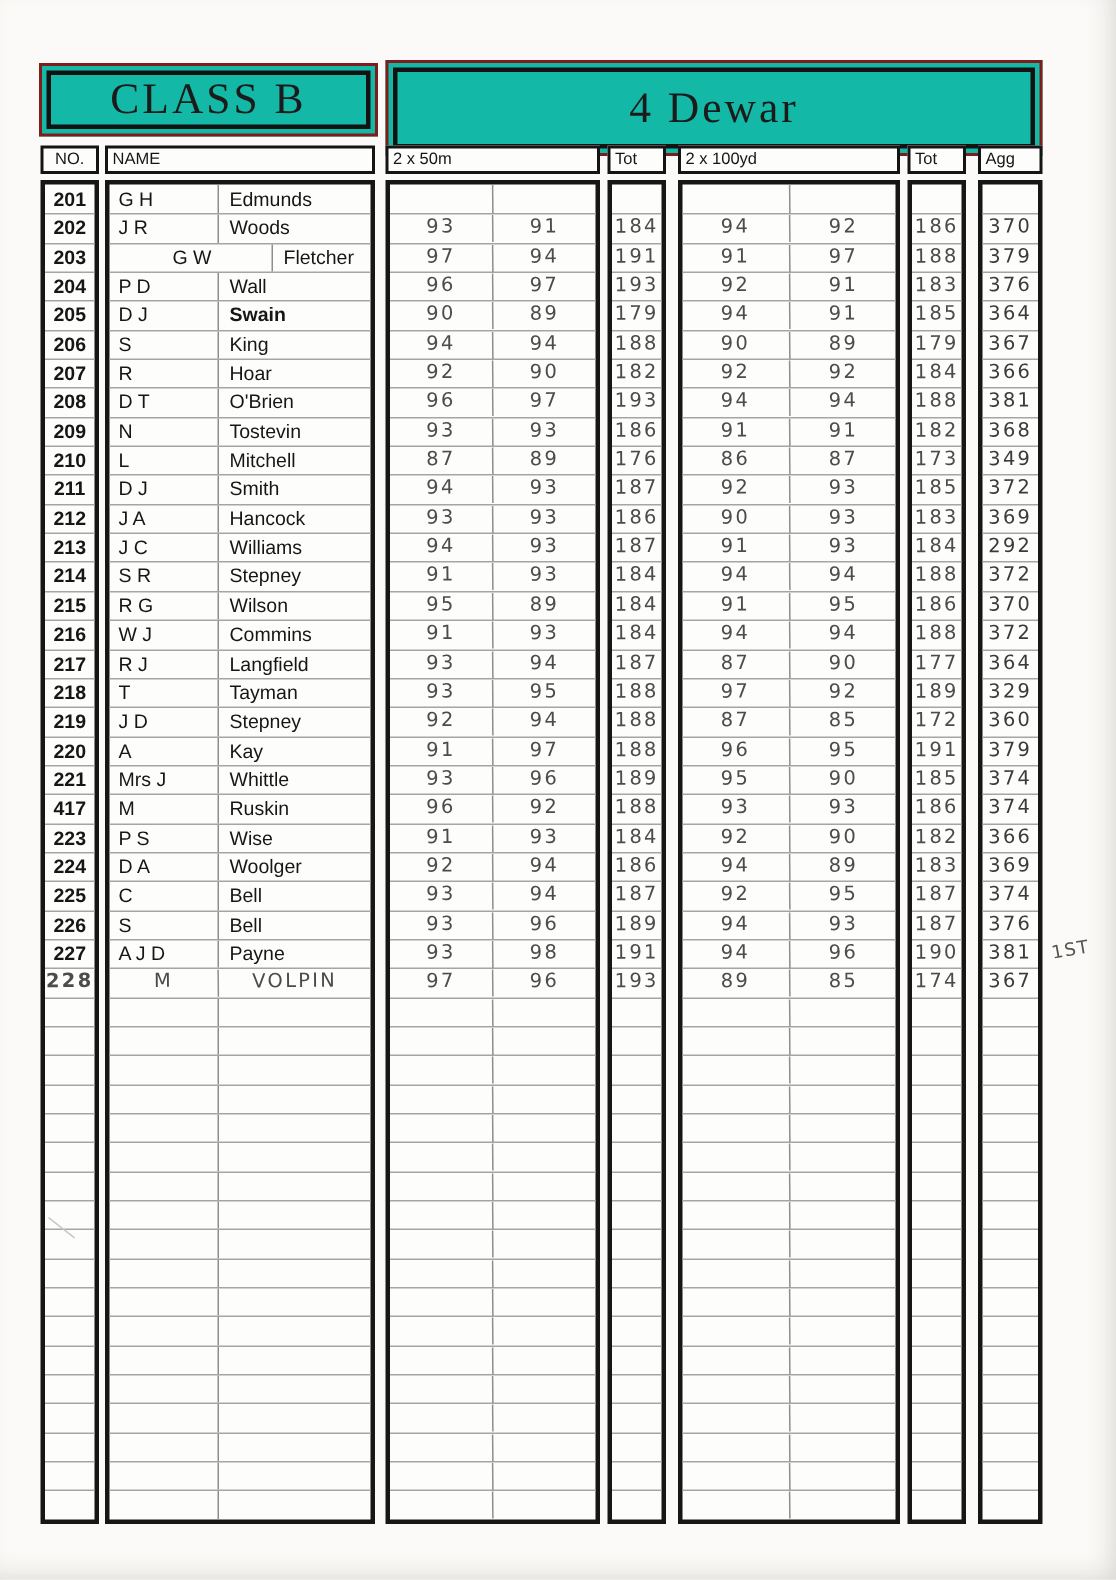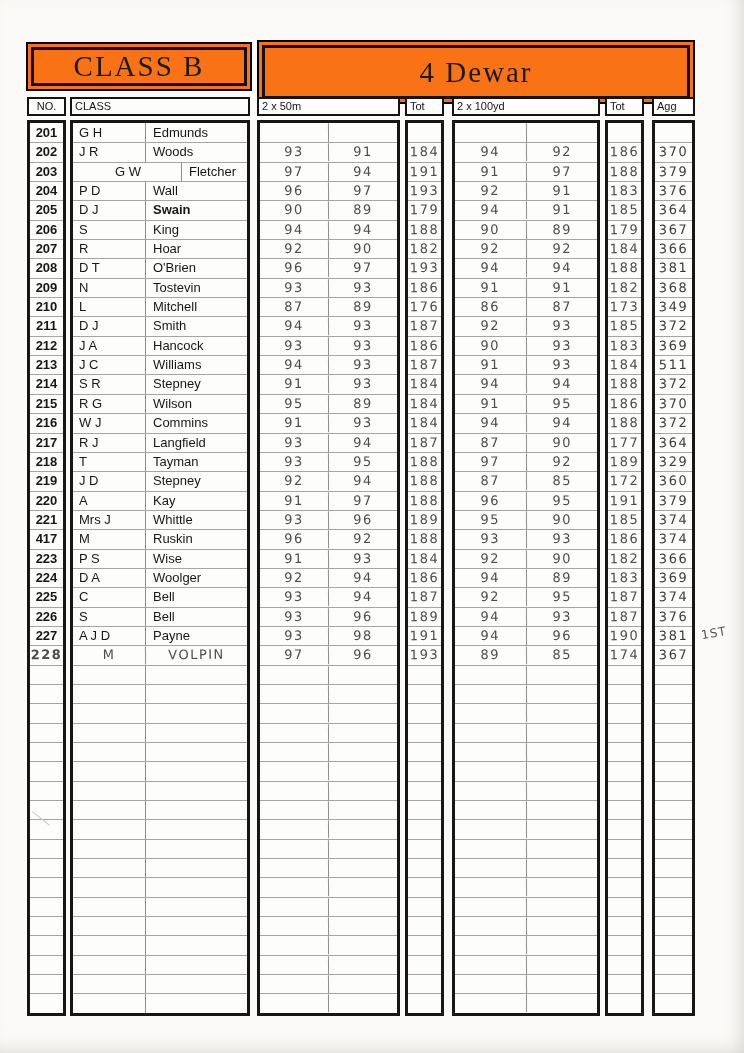--- a/index.html
+++ b/index.html
@@ -10,21 +10,21 @@
     position:relative;
     overflow:hidden;
   }
   .paper{
     position:absolute;left:0;top:0;width:744px;height:1053px;
     background:#fbfaf8;
     box-shadow:inset -14px 0 18px -12px #d8d6d2, inset 0 -14px 18px -12px #dedcd8;
   }
 
   
-  .titlebox{position:absolute;border:2px solid #000000;background:#f97316;box-sizing:border-box;}
+  .titlebox{position:absolute;border:2px solid #7f1d1d;background:#14b8a6;box-sizing:border-box;}
   .titlebox .inner{
     position:absolute;left:3px;top:3px;right:3px;bottom:3px;
     border:3px solid #121212;
     display:flex;align-items:center;justify-content:center;
     font-family:"Liberation Serif", serif;
     font-size:29px;color:#1b1b1b;letter-spacing:2px;
   }
   .class-box{left:26px;top:42px;width:226px;height:49px;}
   .dewar-box{left:257px;top:40px;width:438px;height:64px;}
 
@@ -81,21 +81,21 @@
 <div class="paper">
 
   <div class="titlebox class-box">
     <div class="inner">CLASS B</div>
   </div>
   <div class="titlebox dewar-box">
     <div class="inner">4 Dewar</div>
   </div>
 
   <div class="colhead center" style="left:27px;width:39px;">NO.</div>
-  <div class="colhead" style="left:70px;width:180px;">CLASS</div>
+  <div class="colhead" style="left:70px;width:180px;">NAME</div>
   <div class="colhead" style="left:257px;width:143px;">2 x 50m</div>
   <div class="colhead" style="left:405px;width:39px;">Tot</div>
   <div class="colhead" style="left:452px;width:148px;">2 x 100yd</div>
   <div class="colhead" style="left:605px;width:39px;">Tot</div>
   <div class="colhead" style="left:652px;width:43px;">Agg</div>
 
   <div id="grid-area">
       <div class="block" style="left: 27px; width: 39px; font-weight: bold;">
         <div class="trow" style="height: 19.3478px;">
           <div class="cell c-no" style="line-height: 19.3478px;">201</div>
@@ -1105,21 +1105,21 @@
         <div class="trow" style="height: 19.3478px;">
           <div class="cell hw darker" style="line-height: 18.3478px;">349</div>
         </div>
         <div class="trow" style="height: 19.3478px;">
           <div class="cell hw darker" style="line-height: 18.3478px;">372</div>
         </div>
         <div class="trow" style="height: 19.3478px;">
           <div class="cell hw darker" style="line-height: 18.3478px;">369</div>
         </div>
         <div class="trow" style="height: 19.3478px;">
-          <div class="cell hw darker" style="line-height: 18.3478px;">511</div>
+          <div class="cell hw darker" style="line-height: 18.3478px;">292</div>
         </div>
         <div class="trow" style="height: 19.3478px;">
           <div class="cell hw darker" style="line-height: 18.3478px;">372</div>
         </div>
         <div class="trow" style="height: 19.3478px;">
           <div class="cell hw darker" style="line-height: 18.3478px;">370</div>
         </div>
         <div class="trow" style="height: 19.3478px;">
           <div class="cell hw darker" style="line-height: 18.3478px;">372</div>
         </div>

